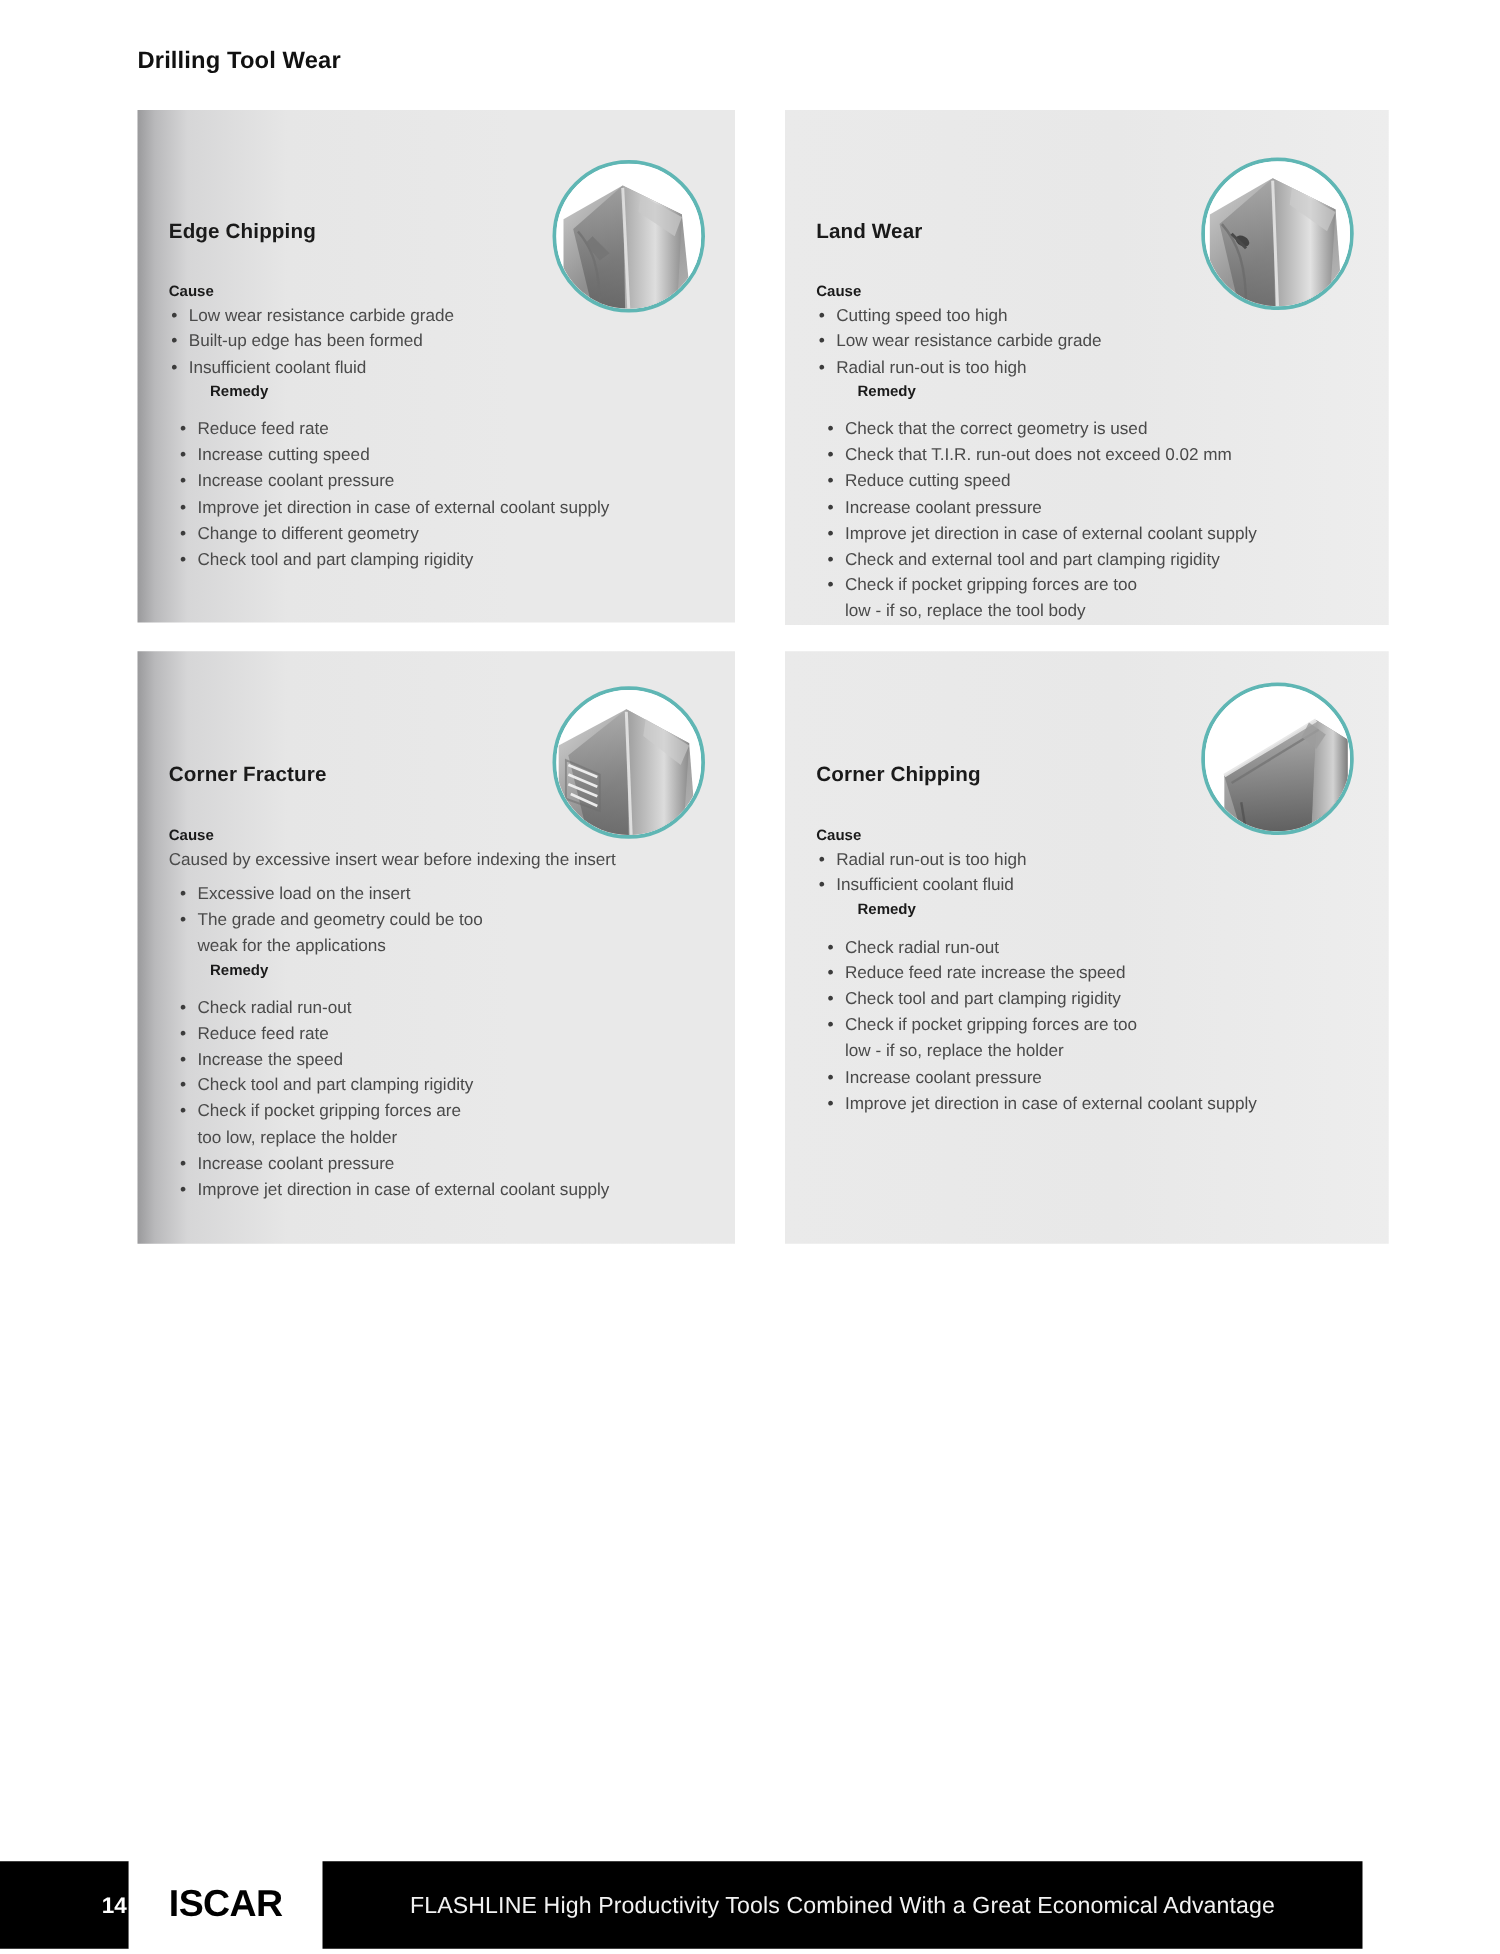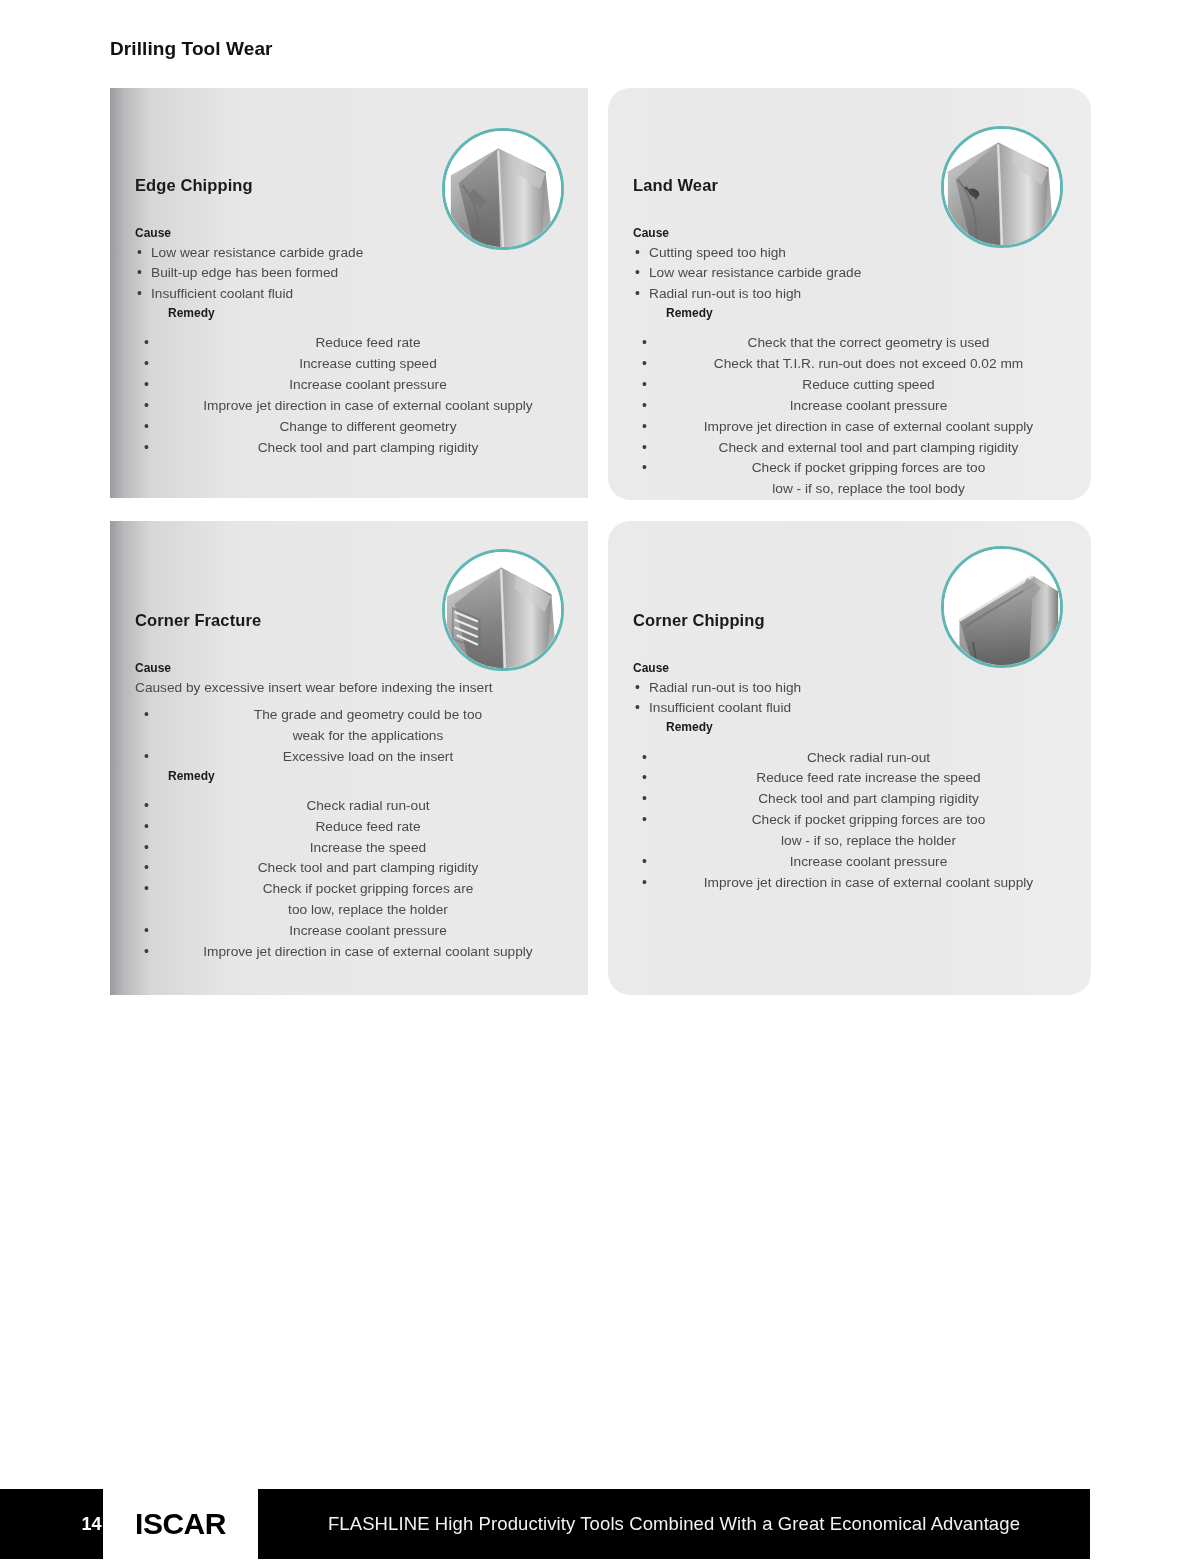--- a/index.html
+++ b/index.html
@@ -31,24 +31,23 @@
     position: absolute;
     box-sizing: border-box;
     overflow: hidden;
   }
   .card.left {
     left: 110px;
     width: 478px;
     background: linear-gradient(to right, #9a9a9c 0px, #b9b9bb 14px, #d6d6d7 40px, #e6e6e6 120px, #e9e9e9 300px, #e9e9e9 100%);
   }
   .card.right {
-    left: 608px;
+    left: 628px;
     width: 483px;
     background: linear-gradient(to right, #eaeaea 0%, #e8e8e8 55%, #ededed 100%);
-    border-radius: 22px;
   }
   .card.row1 { top: 88px; height: 410px; }
   .card.row1.right { height: 412px; }
   .card.row2 { top: 521px; height: 474px; }
 
   
   .photo-circle {
     position: absolute;
     width: 122px;
     height: 122px;
@@ -109,21 +108,21 @@
     line-height: 1.52;
   }
   ul.bullets li::before {
     content: "\2022";
     position: absolute;
     left: 2px;
     top: -1px;
     font-size: 14px;
     color: #3c3c3c;
   }
-  ul.bullets.indented { margin-left: 7px; text-align: center; }
+  ul.bullets.indented { margin-left: 7px; }
   .gap-sm { height: 7px; }
   .gap-md { height: 11px; }
 
   
   .footer {
     position: absolute;
     left: 0;
     top: 1489px;
     width: 1200px;
     height: 70px;
@@ -314,22 +313,22 @@
       <path d="M8 58 L36 70 L36 100 L8 90 Z" fill="none" stroke="#6e6e6e" stroke-width="1.6" opacity="0.55"></path>
       <path d="M74 24 L110 46 L103 62 L72 38 Z" fill="#cfcfcf" opacity="0.6"></path>
     </svg>
   </div>
   <div class="card-body">
     <div class="card-heading">Corner Fracture</div>
     <div class="sect-label">Cause</div>
     <div class="plain-line">Caused by excessive insert wear before indexing the insert</div>
     <div class="gap-sm"></div>
     <ul class="bullets indented">
+      <li>Excessive load on the insert</li>
       <li>The grade and geometry could be too<br>weak for the applications</li>
-      <li>Excessive load on the insert</li>
     </ul>
     <div class="sect-label remedy">Remedy</div>
     <div class="gap-md"></div>
     <ul class="bullets indented">
       <li>Check radial run-out</li>
       <li>Reduce feed rate</li>
       <li>Increase the speed</li>
       <li>Check tool and part clamping rigidity</li>
       <li>Check if pocket gripping forces are<br>too low, replace the holder</li>
       <li>Increase coolant pressure</li>

